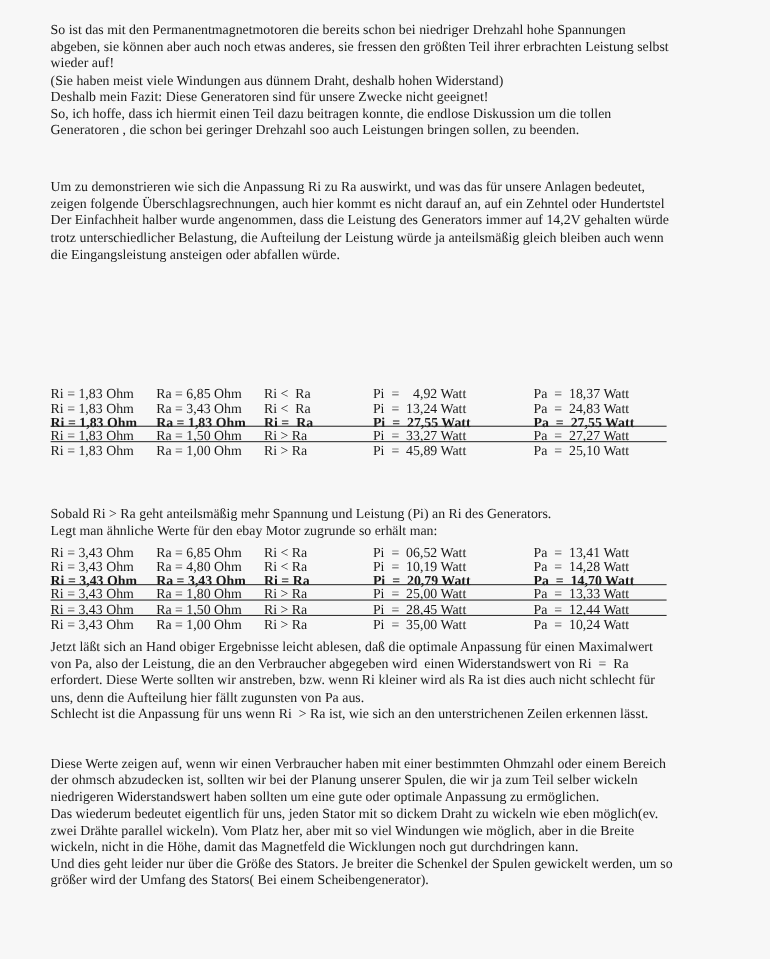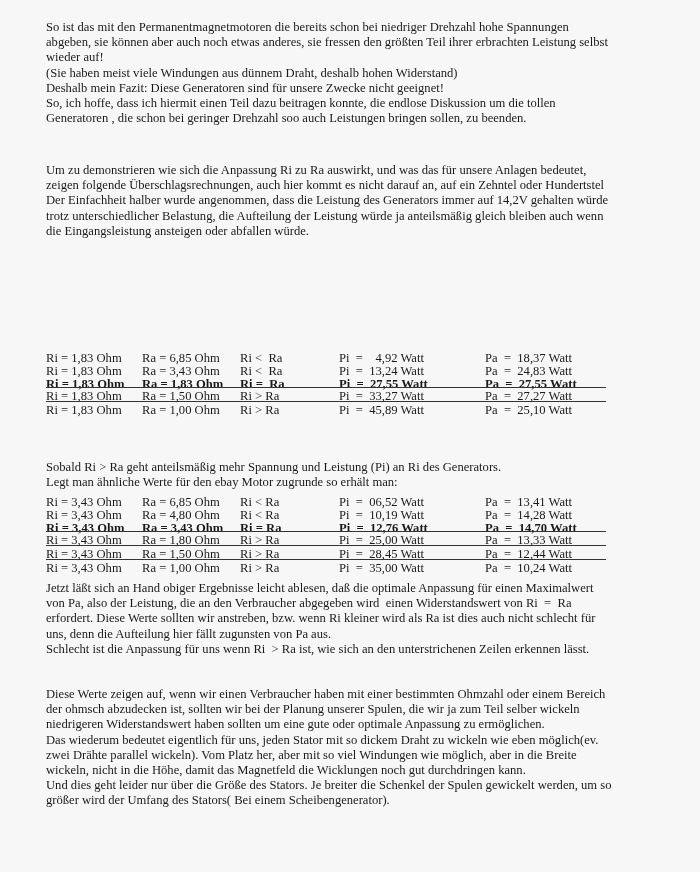--- a/index.html
+++ b/index.html
@@ -104,21 +104,21 @@
       <span class="c1">Ri = 3,43 Ohm</span>
       <span class="c2">Ra = 4,80 Ohm</span>
       <span class="c3">Ri &lt; Ra</span>
       <span class="c4">Pi  =  10,19 Watt</span>
       <span class="c5">Pa  =  14,28 Watt</span>
     </div>
     <div class="row bold">
       <span class="c1">Ri = 3,43 Ohm</span>
       <span class="c2">Ra = 3,43 Ohm</span>
       <span class="c3">Ri = Ra</span>
-      <span class="c4">Pi  =  12,76 Watt</span>
+      <span class="c4">Pi  =  20,79 Watt</span>
       <span class="c5">Pa  =  14,70 Watt</span>
     </div>
     <div class="row under">
       <span class="c1">Ri = 3,43 Ohm</span>
       <span class="c2">Ra = 1,80 Ohm</span>
       <span class="c3">Ri &gt; Ra</span>
       <span class="c4">Pi  =  25,00 Watt</span>
       <span class="c5">Pa  =  13,33 Watt</span>
     </div>
     <div class="row under">

